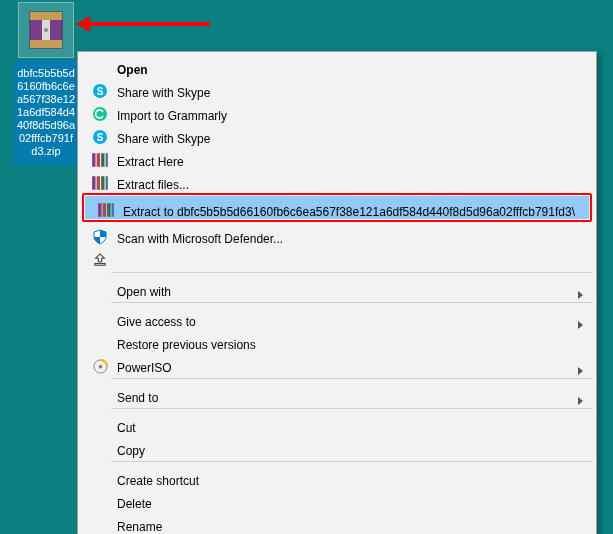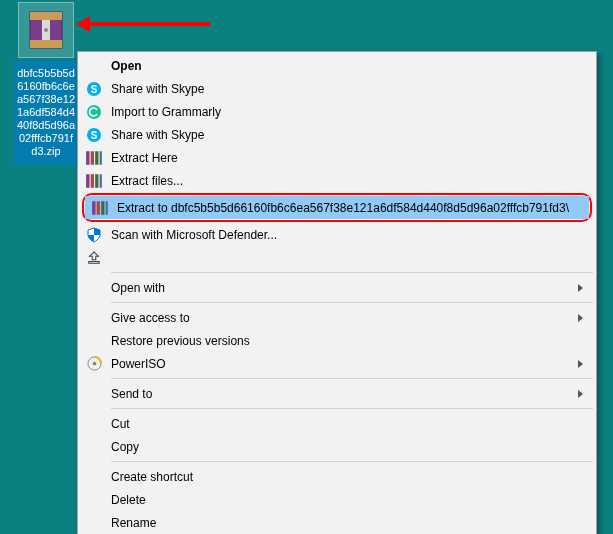--- a/index.html
+++ b/index.html
@@ -74,23 +74,23 @@
     top: 51px;
     left: 77px;
     width: 520px;
     background: #f2f2f2;
     border: 1px solid #a0a0a0;
     box-shadow: 3px 3px 6px rgba(0,0,0,0.35);
     padding: 2px 1px;
   }
   .menu-item {
     display: flex;
-    align-items: center;
+    align-items: flex-end;
     height: 23px;
-    padding-left: 6px;
+    padding-left: 12px;
     position: relative;
   }
   .menu-icon {
     width: 18px;
     height: 18px;
     flex: 0 0 18px;
     margin-right: 8px;
     display: flex;
     align-items: center;
     justify-content: center;
@@ -111,21 +111,21 @@
     margin-right: 12px;
   }
   .separator {
     height: 1px;
     background: #d0d0d0;
     margin: 3px 2px 3px 32px;
   }
   .highlighted-row {
     margin: 1px 3px;
     border: 2px solid #ff0000;
-    border-radius: 10px;
+    border-radius: 2px;
   }
   .highlighted-row .menu-item {
     background: #91c9f7;
     margin: 1px;
   }
 
   
   .winrar-books {
     width: 18px; height: 18px;
   }

